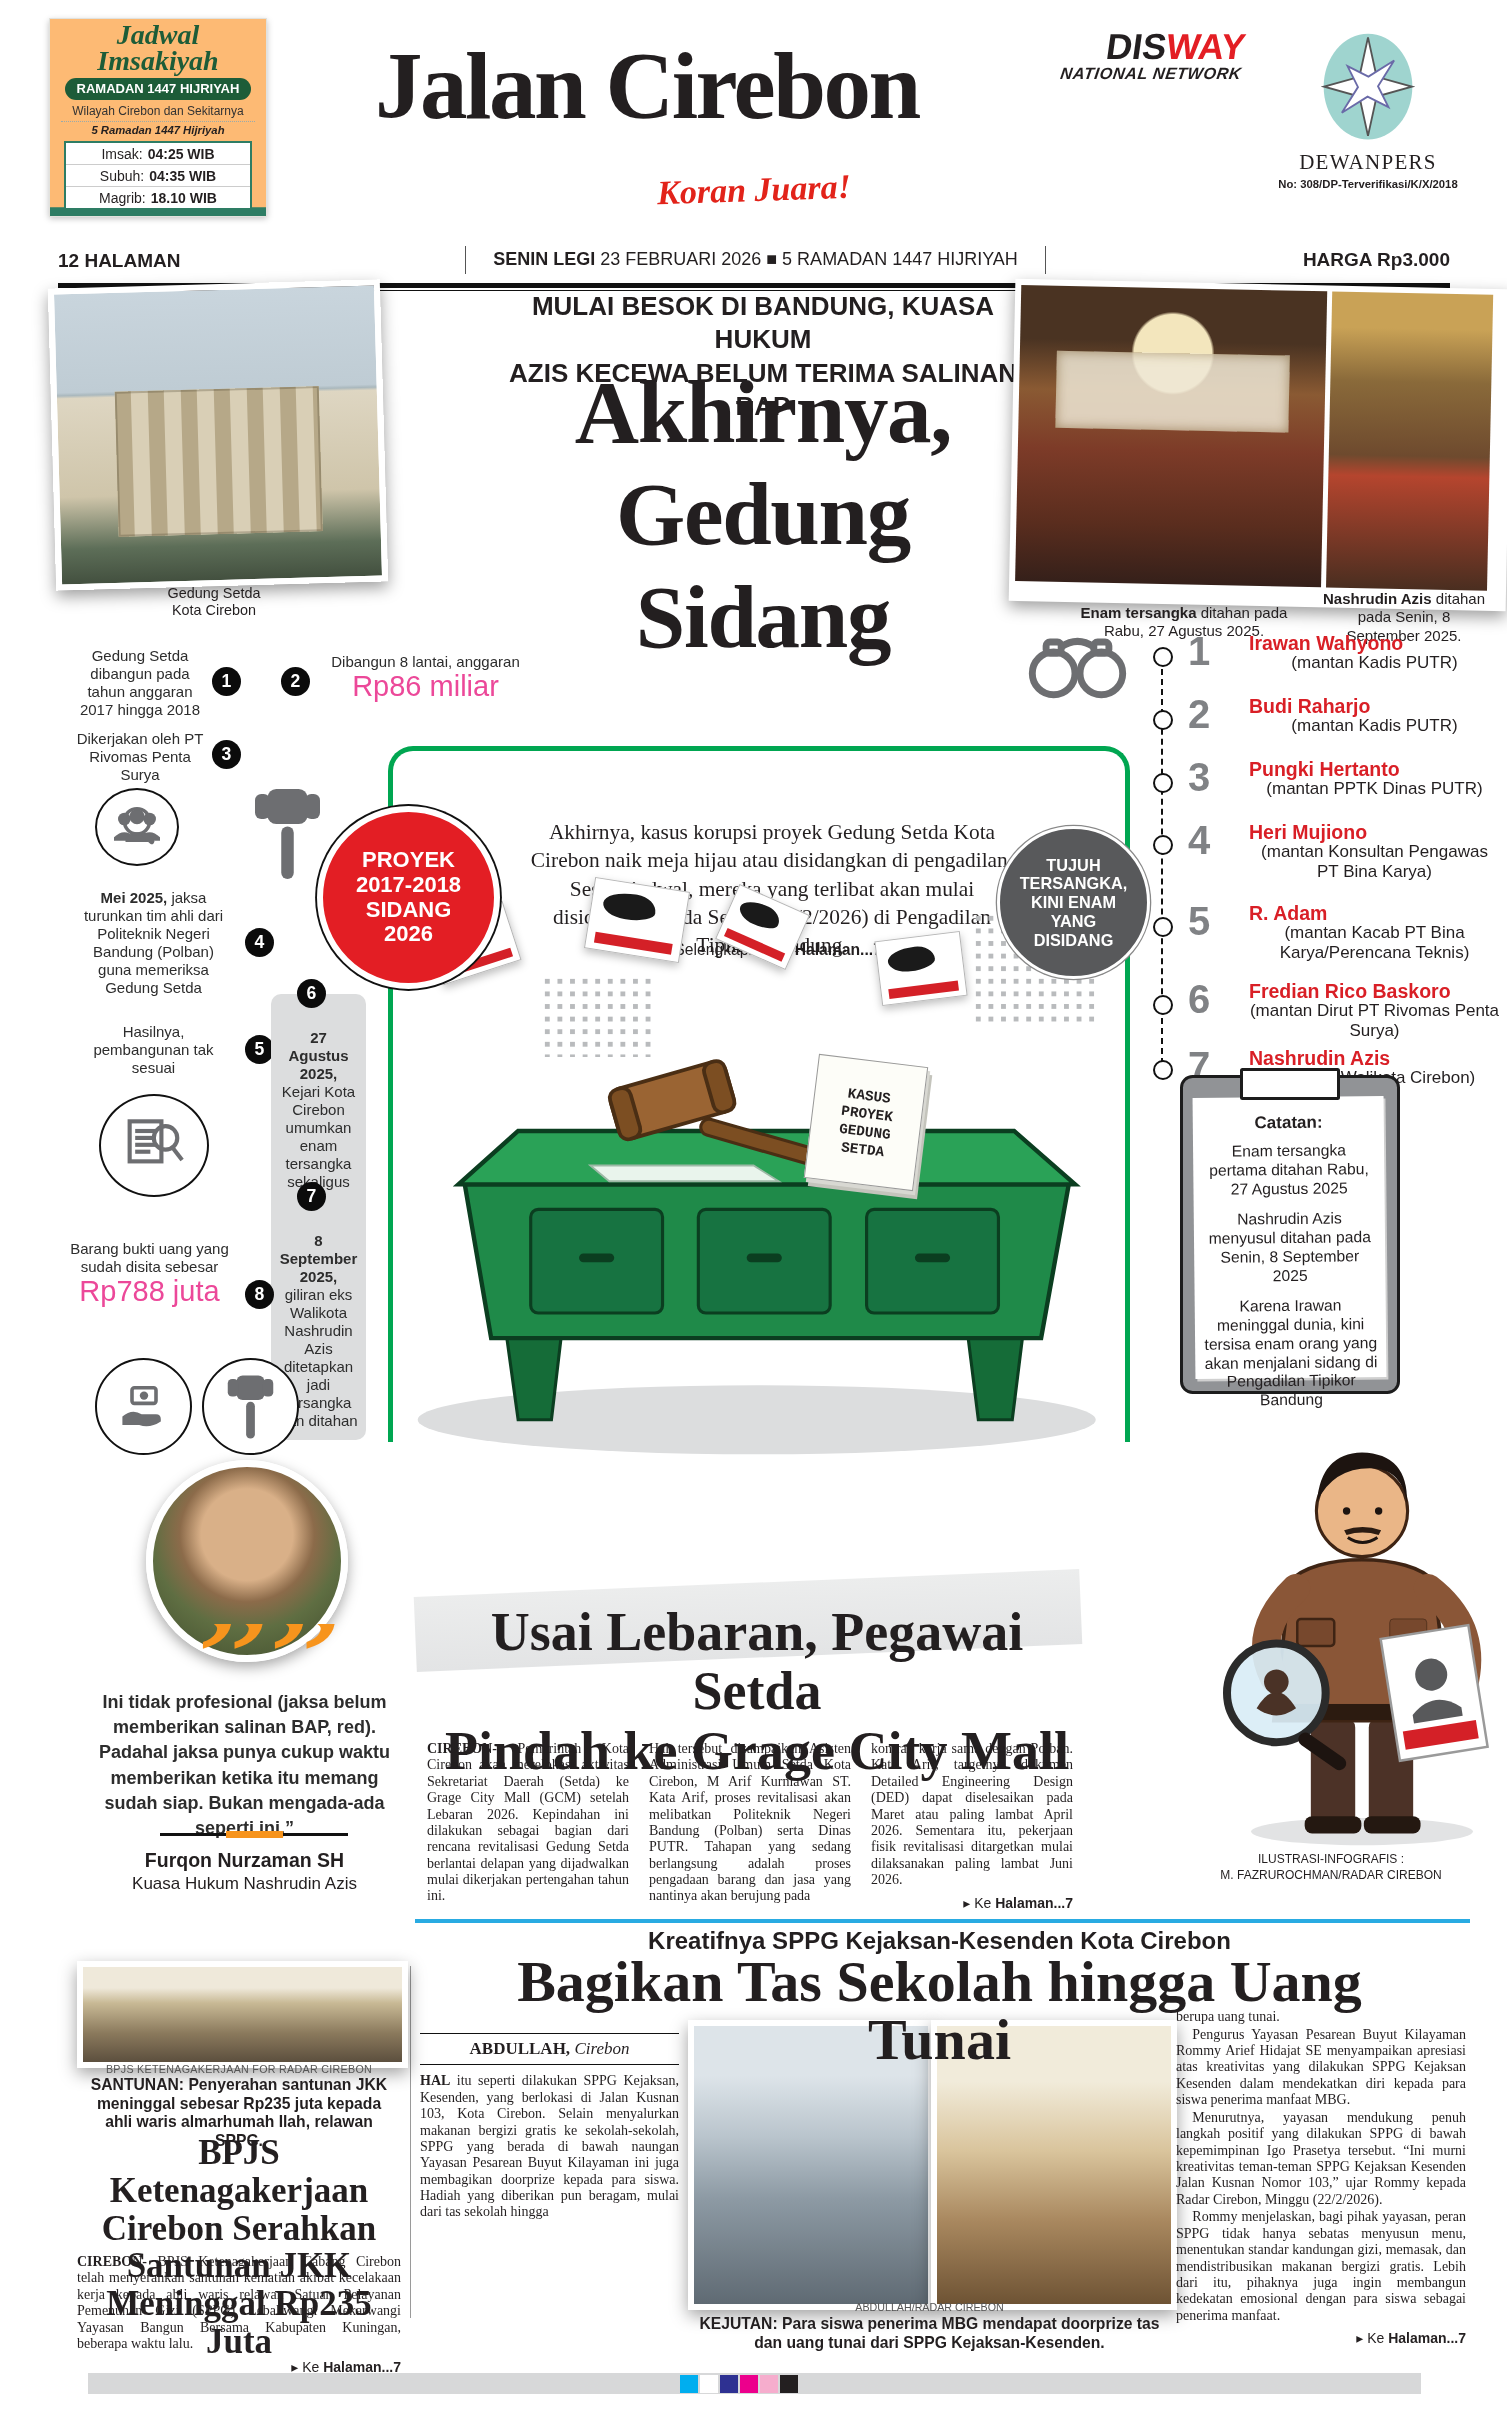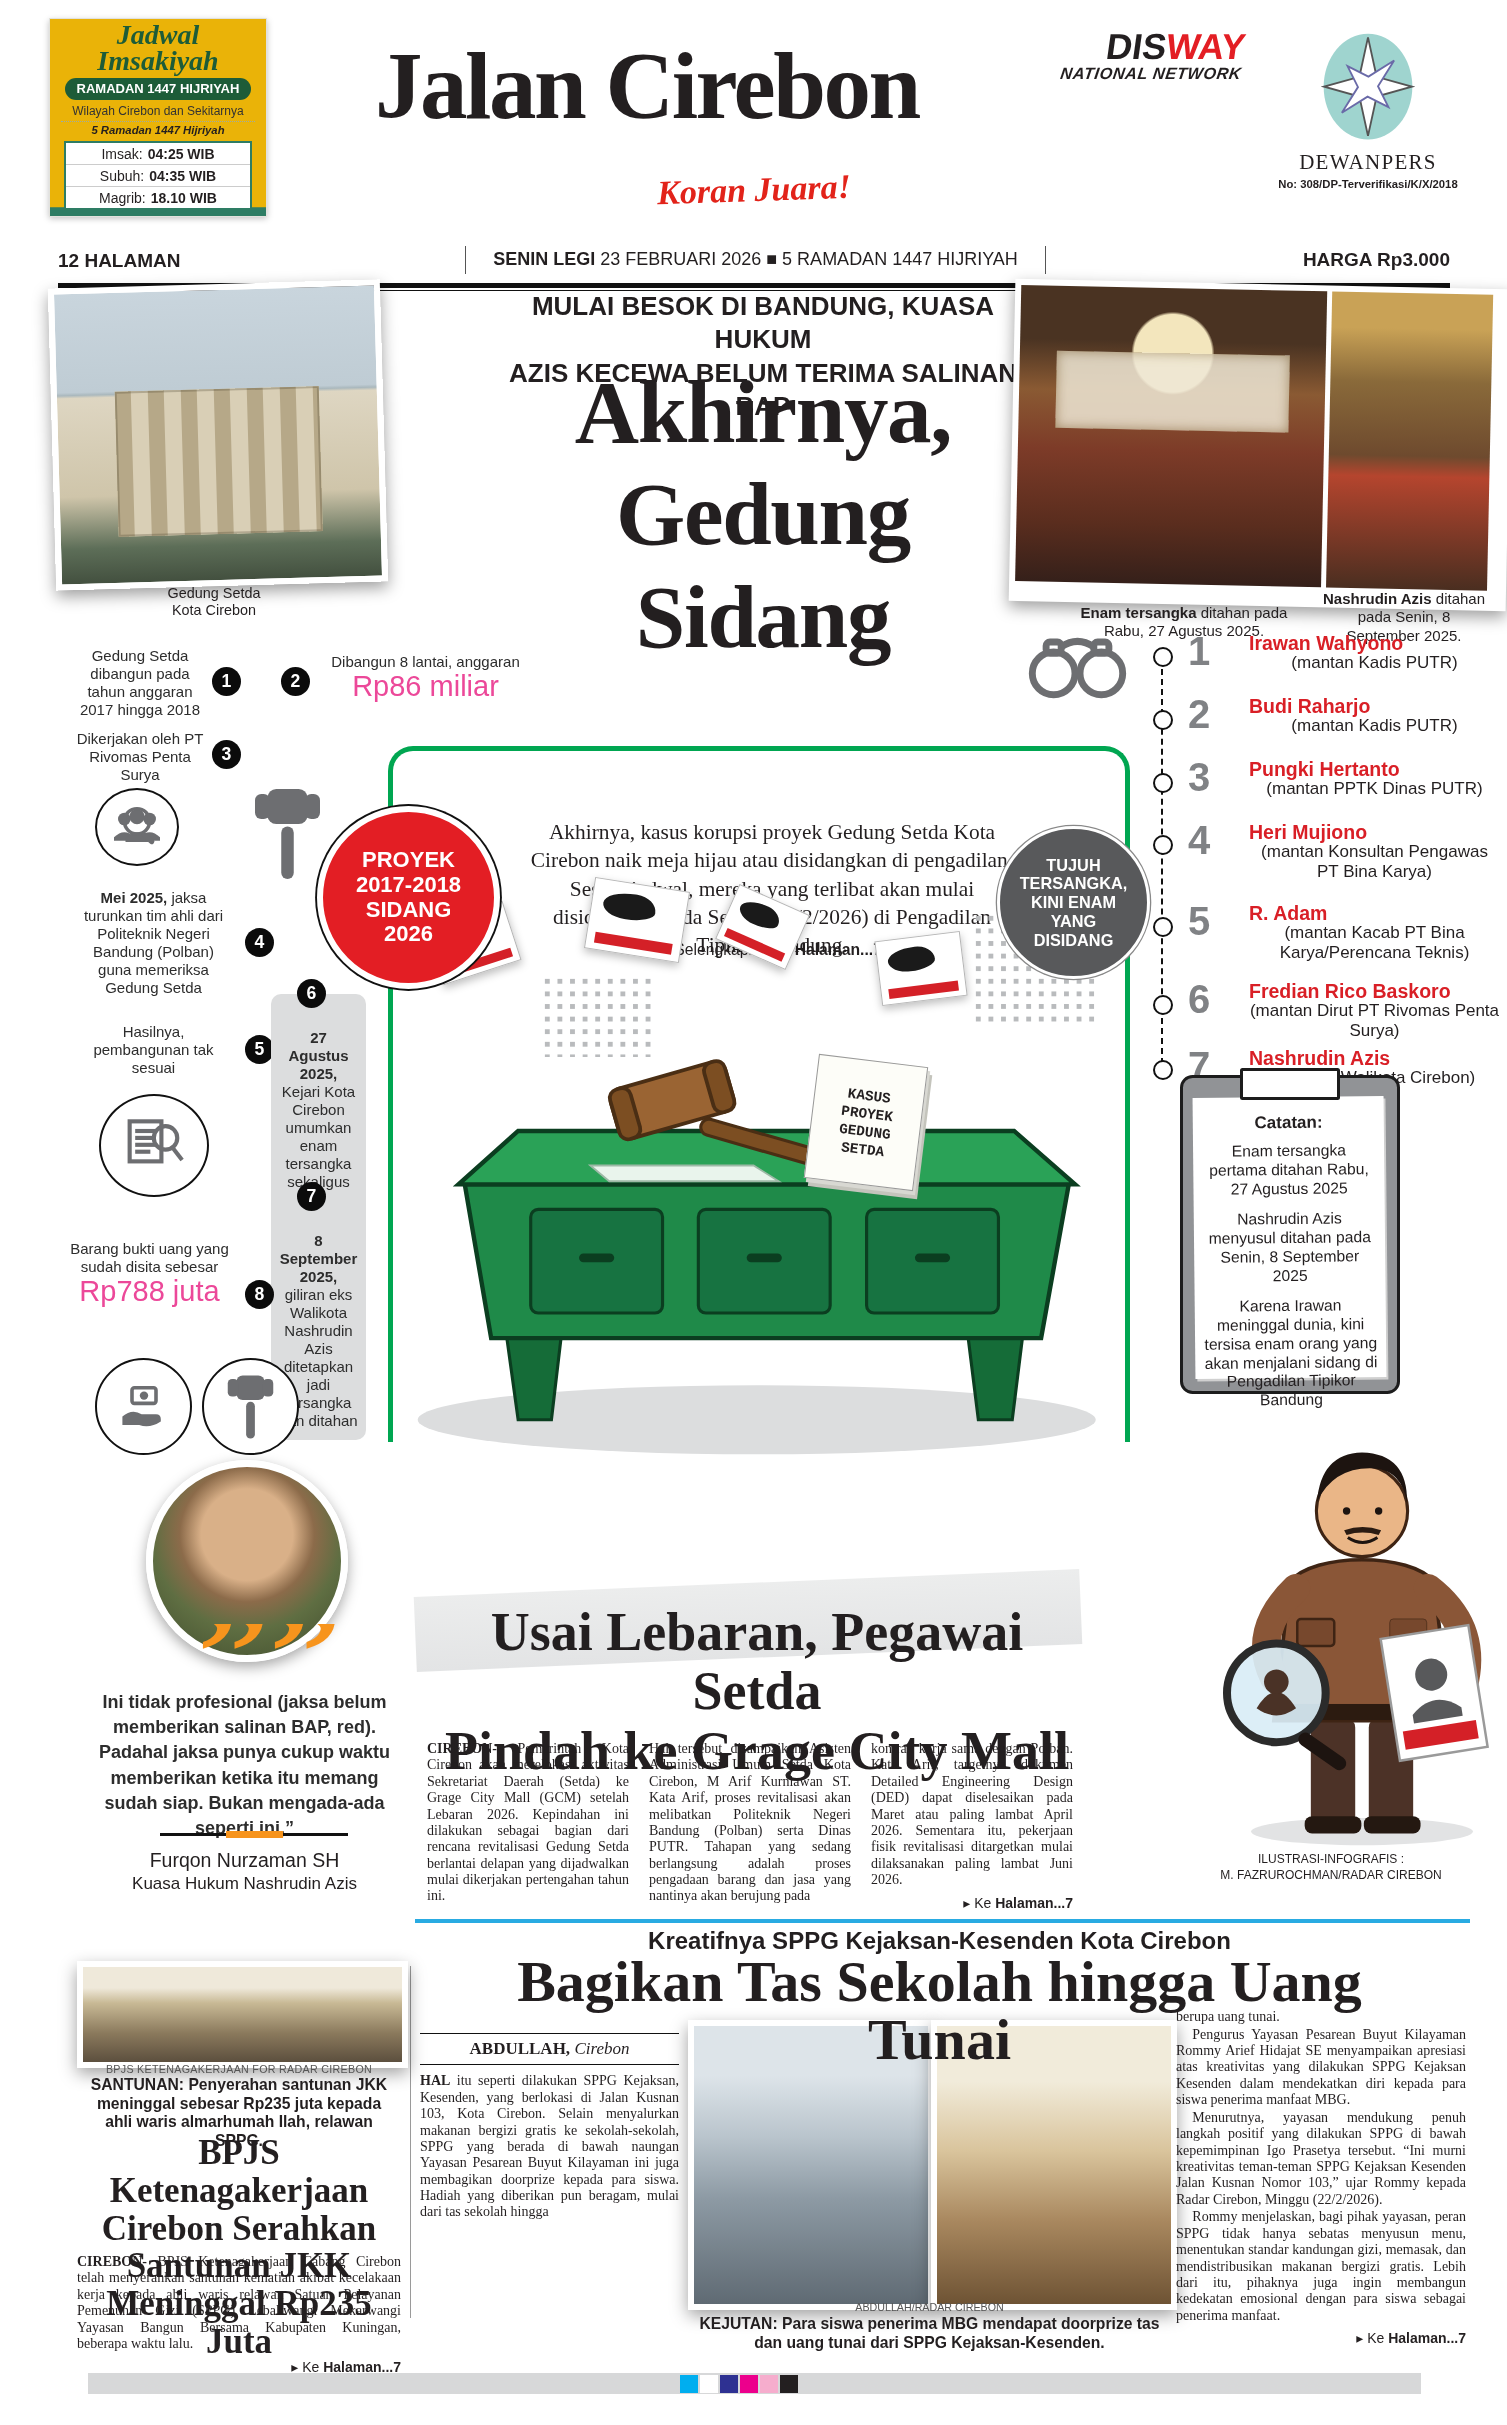--- a/index.html
+++ b/index.html
@@ -7,21 +7,21 @@
         font-family:"Liberation Sans",sans-serif;color:#231f20;}
   .abs{position:absolute;}
   .serif{font-family:"Liberation Serif",serif;}
   .center{text-align:center;}
   .right{text-align:right;}
   .just{text-align:justify;}
   .bold{font-weight:bold;}
   .italic{font-style:italic;}
 
   
-  .imsak-box{left:49px;top:17.6px;width:216px;height:197px;background:#eab308;
+  .imsak-box{left:49px;top:17.6px;width:216px;height:197px;background:#fdba74;
              box-shadow:0 1.9px 6.3px rgba(0,0,0,.25);border:0.6px solid #e2e2dd;text-align:center;}
   .imsak-logo{font-family:"Liberation Serif",serif;font-style:italic;font-weight:bold;
               color:#1d5c38;line-height:.92;font-size:28px;margin-top:3.8px;}
   .imsak-pill{display:inline-block;background:#1d5c38;color:#fff;font-weight:bold;font-size:13px;
               padding:3.8px 11.3px;border-radius:12.6px;margin-top:3.8px;}
   .imsak-region{font-size:12px;margin-top:3.8px;color:#333;}
   .imsak-dotted{border-top:1.3px dotted #9aa;margin:3.1px 11.3px 0 11.3px;}
   .imsak-hijri{font-size:11.3px;font-weight:bold;font-style:italic;margin-top:1.9px;}
   .imsak-times{margin:5px 14px 0 14px;border:2.5px solid #2e7d64;background:#fff;position:relative;z-index:2;}
   .imsak-row{display:flex;justify-content:center;gap:5px;font-size:14px;padding:2.5px 0;border-bottom:0.6px solid #ccc;}
@@ -124,21 +124,21 @@
 
   
   .portrait{left:146px;top:1460px;width:188px;height:188px;border-radius:50%;border:7.5px solid #fff;
             box-shadow:0 5px 14px rgba(0,0,0,.35);
             background:radial-gradient(circle at 50% 36%,#d9b088 0 30%,#8c6b4a 44%,#5f6e42 62%,#3f4b2d 100%);}
   .qmarks{left:188px;top:1624px;width:163px;text-align:center;color:#f7941d;
           font-family:"Liberation Serif",serif;font-weight:bold;font-size:144px;line-height:.4;height:75px;overflow:hidden;}
   .quote-text{left:94px;top:1690px;width:301px;font-size:18px;font-weight:bold;line-height:1.4;color:#2d2d2d;}
   .quote-div{left:160px;top:1833px;width:188px;height:2.5px;background:#111;}
   .quote-div i{position:absolute;left:66px;top:-2.5px;width:57px;height:7.5px;background:#f7941d;}
-  .quote-author{left:94px;top:1849px;width:301px;font-size:19.5px;font-weight:normal;}
+  .quote-author{left:94px;top:1849px;width:301px;font-size:19.5px;font-weight:bold;}
   .quote-role{left:94px;top:1874px;width:301px;font-size:17px;}
 
   
   .detective{left:1217px;top:1397px;width:290px;height:450px;z-index:6;}
   .illus-credit{left:1174px;top:1852px;width:314px;font-size:12px;line-height:1.3;}
 
   
   .graywedge{left:415px;top:1583px;width:666px;height:75px;background:linear-gradient(#eceded,#e3e4e5);
              transform:rotate(-2.4deg);z-index:0;}
   .reloc-h{left:440px;top:1603px;width:634px;font-family:"Liberation Serif",serif;font-weight:bold;

